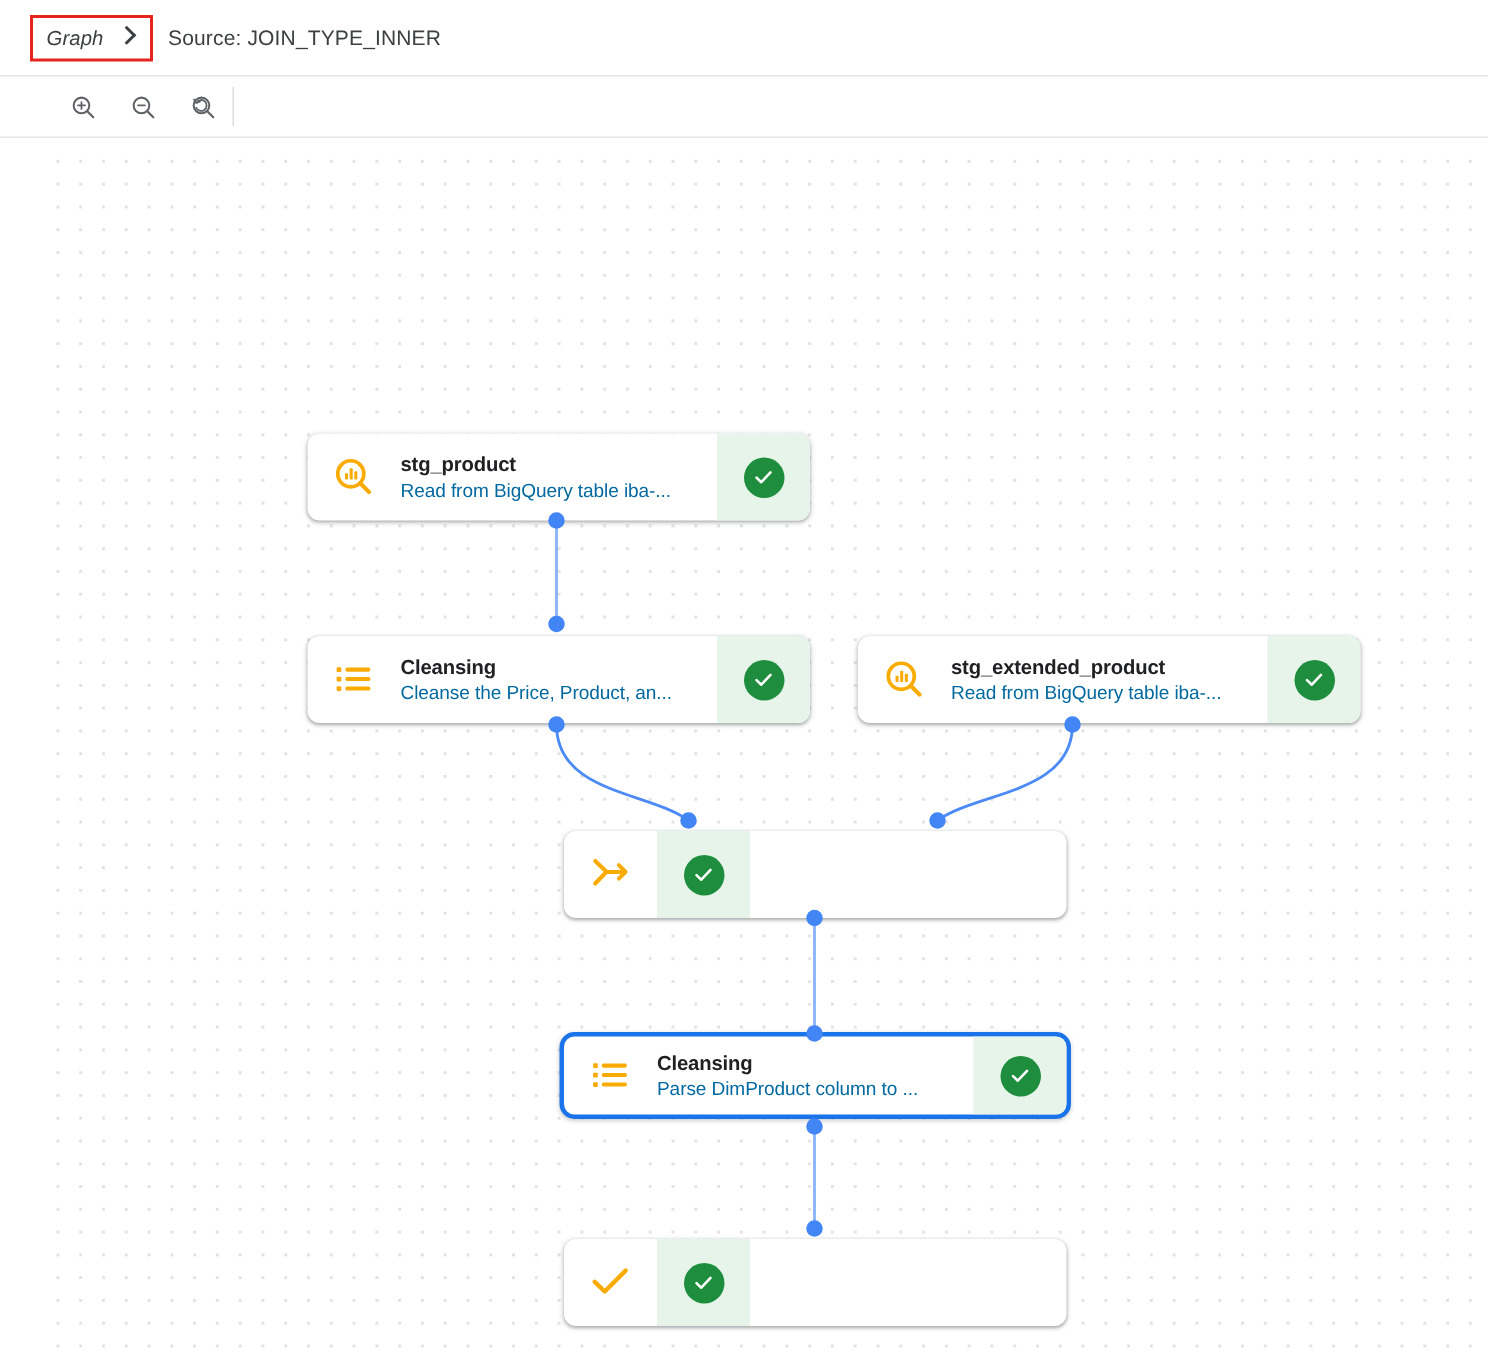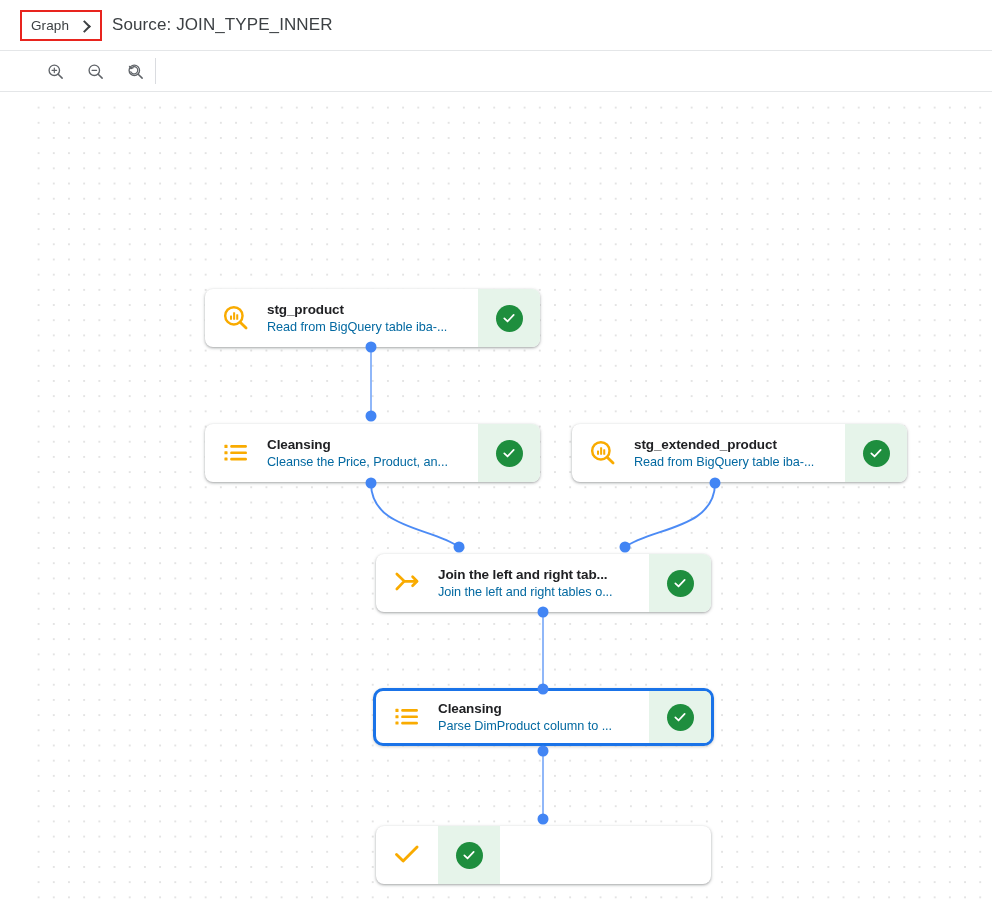--- a/index.html
+++ b/index.html
@@ -17,25 +17,25 @@
     position: relative;
     height: 51px;
     border-bottom: 1px solid #e4e6e8;
     display: flex;
     align-items: center;
     padding-left: 22px;
   }
   .crumb-box {
     position: relative;
     display: flex;
-    align-items: center;
     gap: 11px;
     padding: 6px 11px 6px 9px;
     outline: 2.5px solid #e8241e;
     outline-offset: 0px;
+    font-style: italic;
   }
   .crumb-label {
     font-size: 13.5px;
     color: #3c4043;
     letter-spacing: .1px;
     white-space: nowrap;
   }
   .crumb-chevron {
     display: block;
     width: 9px;
@@ -45,21 +45,21 @@
   .crumb-chevron::before {
     content: "";
     position: absolute;
     left: 0; top: 1px;
     width: 7px; height: 7px;
     border-right: 2.4px solid #3c4043;
     border-top: 2.4px solid #3c4043;
     transform: rotate(45deg);
   }
   .crumb-source {
-    font-size: 17px;
+    font-size: 14px;
     color: #3c4043;
     letter-spacing: .1px;
     margin-left: 12px;
     white-space: nowrap;
   }
 
   
   .toolbar {
     height: 41px;
     border-bottom: 1px solid #e4e6e8;
@@ -303,24 +303,20 @@
       <div class="node" style="left: 376px; top: 462px; width: 335px;">
         <div class="node-icon">
           <svg xmlns="http://www.w3.org/2000/svg" width="30" height="30" viewBox="0 0 28 28">
             <g fill="none" stroke="#f9ab00" stroke-width="2.5" stroke-linecap="round" stroke-linejoin="round">
       <path d="M4.5 5.6 L11.5 12.3 L4.5 19.6"></path>
       <path d="M11.8 12.4 L23.0 12.4"></path>
       <path d="M19.2 8.2 L23.4 12.4 L19.2 16.6"></path>
             </g>
           </svg>
         </div>
-     <div class="node-body">
-       <div class="node-title">Join the left and right tab...</div>
-       <div class="node-sub">Join the left and right tables o...</div>
-     </div>
      <div class="node-status">
        <span class="status-circle">
             <svg xmlns="http://www.w3.org/2000/svg" width="16" height="16" viewBox="0 0 24 24">
     <path d="M5 12.6 L9.8 17.2 L19 7.4" fill="none" stroke="#ffffff" stroke-width="2.6" stroke-linecap="round" stroke-linejoin="round"></path>
             </svg>
           </span>
      </div>
       </div>
       <div class="node selected" style="left: 373px; top: 596px; width: 341px;">
         <div class="node-icon">

